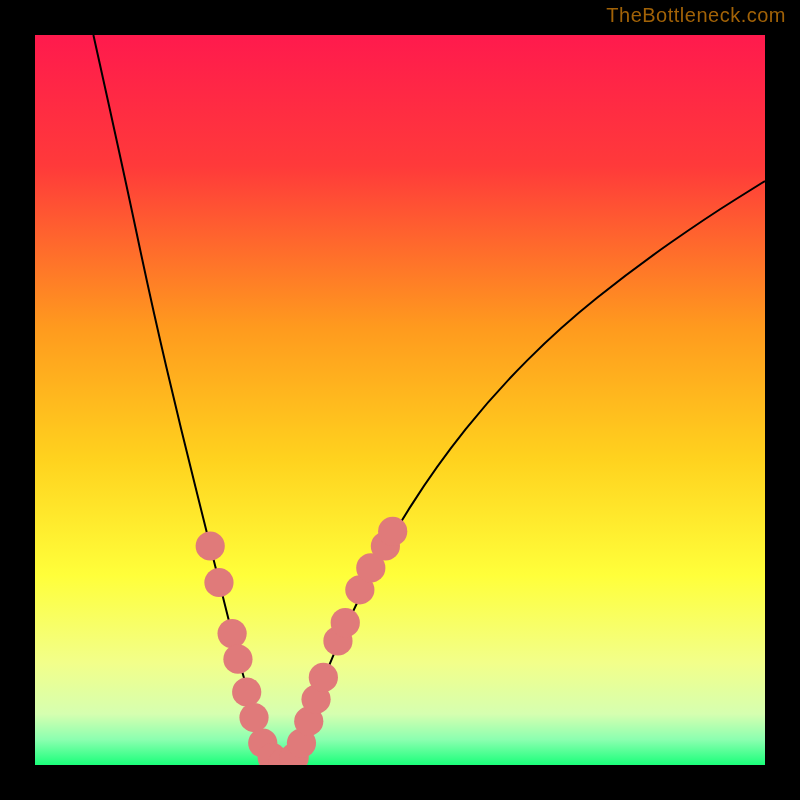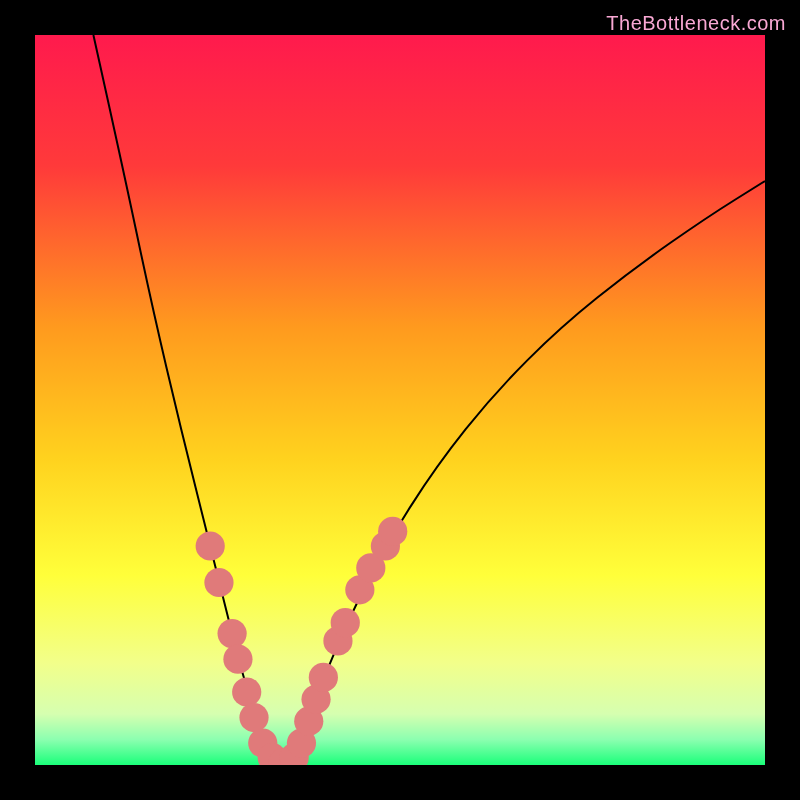--- a/index.html
+++ b/index.html
@@ -14,26 +14,25 @@
   .frame {
     position: relative;
     width: 800px;
     height: 800px;
     background: #000;
   }
   .watermark {
     position: absolute;
     top: 4px;
     right: 14px;
-    color: #f9a8d4;
+    color: #a16207;
     font-size: 20px;
     font-weight: 500;
     letter-spacing: 0.5px;
     user-select: none;
-    margin-top: 8px;
   }
   .plot-wrap {
     position: absolute;
     left: 35px;
     top: 35px;
     width: 730px;
     height: 730px;
   }
   svg {
     display: block;

